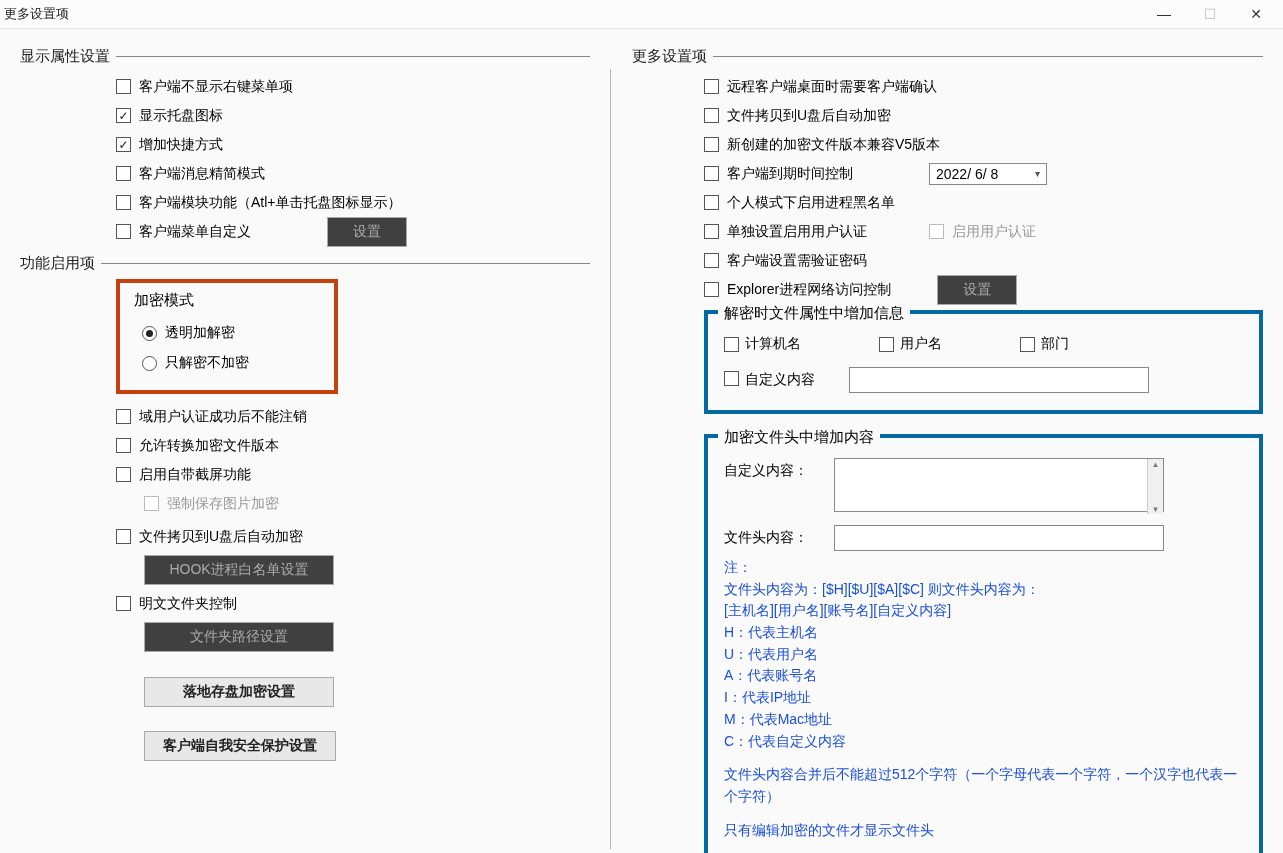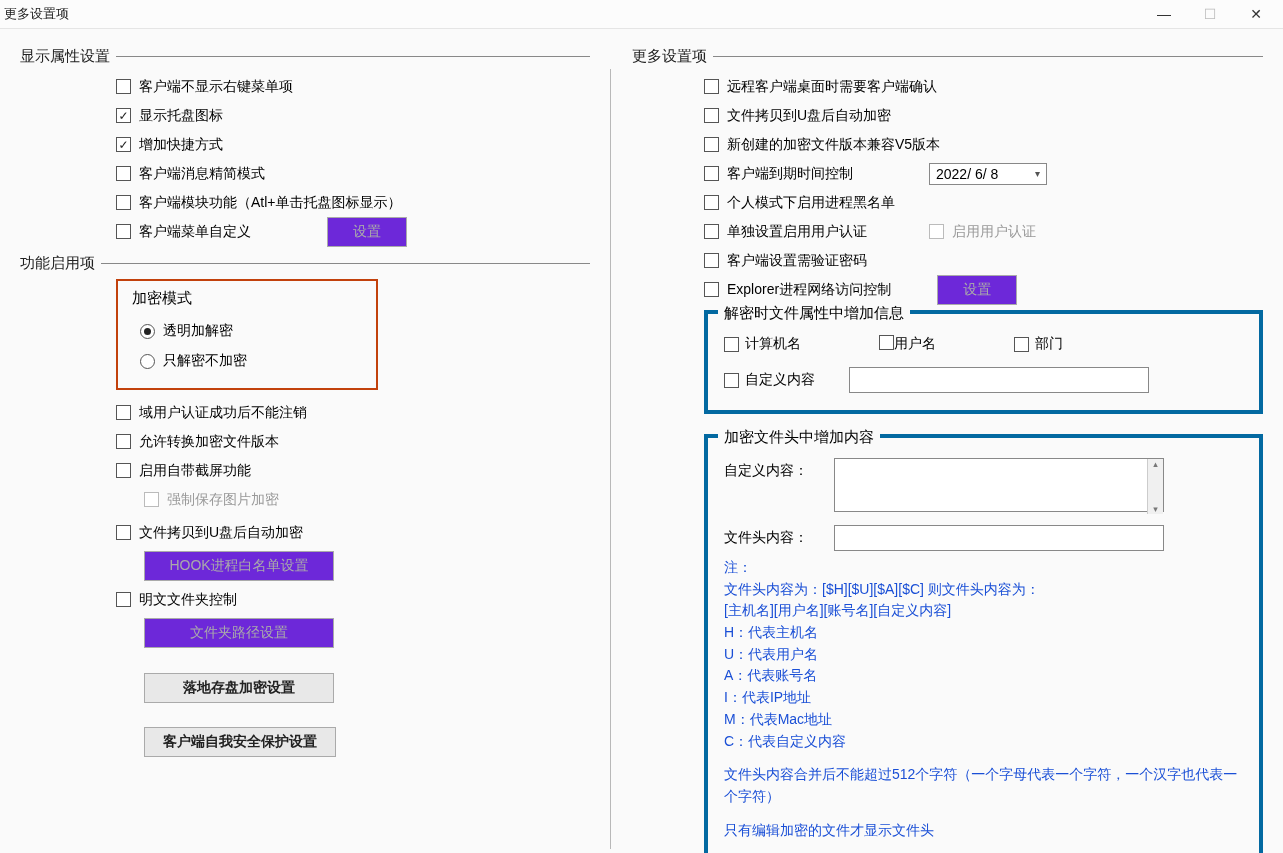--- a/index.html
+++ b/index.html
@@ -82,27 +82,27 @@
   padding: 5px 18px;
   background: #e8e8e8;
   border: 1px solid #aaa;
   font-size: 14px;
   color: #666;
   font-family: inherit;
   min-width: 80px;
   text-align: center;
 }
 .btn:not(.disabled) { color: #222; font-weight: bold; }
-.btn.disabled { color: #aaa; background: #6d28d9; }
+.btn.disabled { color: #aaa; background: #404040; }
 .btn.wide { min-width: 190px; }
 .highlight-box {
-  border: 2px solid #c2410c;
+  border: 4px solid #c2410c;
   padding: 8px 14px 12px 14px;
   margin: 4px 0 8px 0;
-  width: 262px;
+  width: 222px;
 }
 .highlight-box .grp-title { font-size: 15px; margin-bottom: 8px; }
 .highlight-box .row { height: 30px; margin-left: 8px; text-align: center; }
 .date-field {
   border: 1px solid #888;
   padding: 2px 6px;
   background: #fff;
   width: 118px;
   display: inline-flex; align-items: center; justify-content: space-between;
 }
@@ -293,31 +293,31 @@
           <button class="btn disabled">设置</button>
         </div>
 
         <div class="fieldset">
           <div class="legend">解密时文件属性中增加信息</div>
           <div class="fs-row">
             <span style="display:flex;align-items:center;gap:6px">
                 <span class="cb"></span>
                 <label>计算机名</label>
               </span>
-            <span style="display:flex;align-items:flex-start;margin-left:54px">
+            <span style="display:flex;align-items:center;gap:6px;margin-left:54px">
                 <span class="cb"></span>
                 <label>用户名</label>
               </span>
             <span style="display:flex;align-items:center;gap:6px;margin-left:54px">
                 <span class="cb"></span>
                 <label>部门</label>
               </span>
           </div>
           <div class="fs-row">
-            <span style="display:flex;align-items:center;gap:6px">
+            <span style="display:flex;gap:6px">
                 <span class="cb"></span>
                 <label>自定义内容</label>
               </span>
             <input class="text-input" style="width: 300px; margin-left: 10px;">
           </div>
         </div>
 
         <div class="fieldset" style="margin-top:20px">
           <div class="legend">加密文件头中增加内容</div>
           <div class="form-row">

